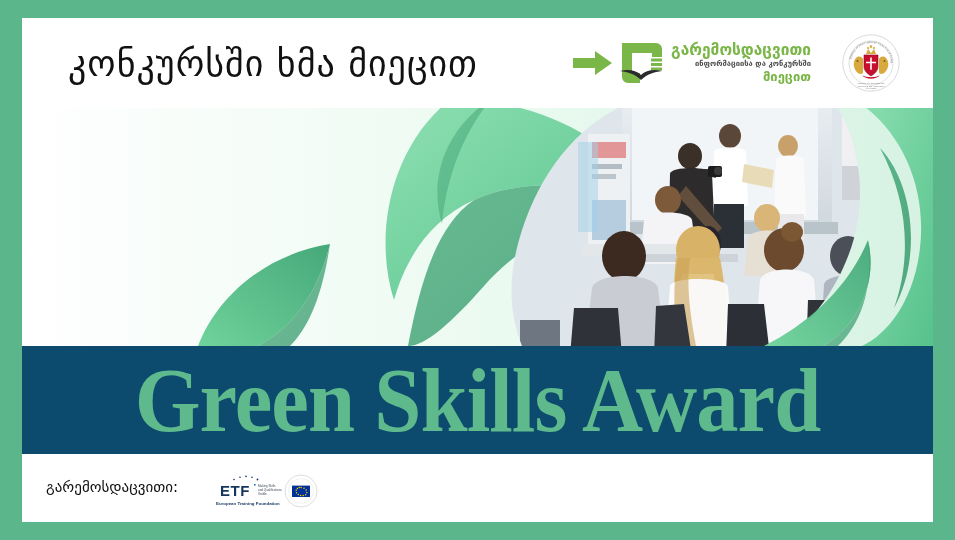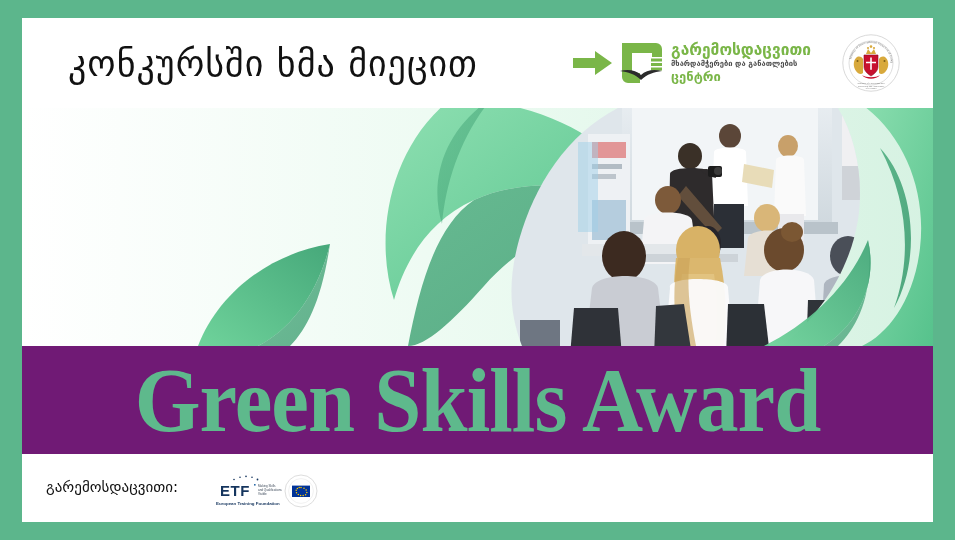--- a/index.html
+++ b/index.html
@@ -49,21 +49,21 @@
   }
 
   
   .giec-logo {
     position:absolute;
     left:596px; top:50%;
     transform:translateY(-50%);
     display:flex; align-items:center; gap:5px;
   }
   .giec-mark { position:relative; width:48px; height:48px; }
-  .giec-text { display:flex; flex-direction:column; line-height:1; }
+  .giec-text { display:flex; flex-direction:column; line-height:1;align-items:flex-end; }
   .giec-l1 {
     font-size:15.5px; font-weight:bold; color:#7AB648;
     letter-spacing:0px; white-space:nowrap;
   }
   .giec-l2 {
     font-size:7.6px; font-weight:bold; color:#4a4a4a;
     white-space:nowrap; margin-top:2px;
   }
   .giec-l3 {
     font-size:13px; font-weight:bold; color:#7AB648;
@@ -86,21 +86,21 @@
     background:linear-gradient(90deg,#ffffff 0%, #f6fdf9 14%, #eefaf2 34%, #e6f8ec 56%, #dff6e8 76%, #d9f4e4 100%);
     overflow:hidden;
   }
   .hero svg { position:absolute; left:0; top:0; }
 
   
   .title-area {
     position:absolute;
     left:0; top:328px;
     width:911px; height:108px;
-    background:#701a75;
+    background:#0c4a6e;
     display:flex; align-items:center;
   }
   .main-title {
     position:absolute;
     left:40px;
     width:831px;
     text-align:center;
     font-family:"Liberation Serif", serif;
     font-weight:bold;
     font-size:92px;
@@ -160,22 +160,22 @@
           <svg width="48" height="48" viewBox="0 0 48 48">
             <path d="M4 4 H38 A6 6 0 0 1 44 10 V18 H34 V14 H14 V34 H22 V44 H10 A6 6 0 0 1 4 38 Z" fill="#7AB648"></path>
             <rect x="33" y="19.5" width="11" height="3" fill="#7AB648"></rect>
             <rect x="33" y="24" width="11" height="3" fill="#7AB648"></rect>
             <rect x="33" y="28.5" width="11" height="3" fill="#7AB648"></rect>
             <path d="M2 32 C10 30 18 31 23 36 C28 31 36 30 44 32 C36 33 29 35 23 41 C17 35 10 33 2 32 Z" fill="#2b2b2b"></path>
           </svg>
         </span>
         <span class="giec-text">
           <span class="giec-l1">გარემოსდაცვითი</span>
-          <span class="giec-l2">მხარდამჭერები და განათლების</span>
-          <span class="giec-l3">ცენტრი</span>
+          <span class="giec-l2">ინფორმაციისა და კონკურსში</span>
+          <span class="giec-l3">მიეცით</span>
         </span>
       </div>
 
       <span class="ministry-emblem">
         <svg width="58" height="58" viewBox="0 0 58 58">
           <circle cx="29" cy="29" r="28.2" fill="#ffffff" stroke="#c9c9c9" stroke-width="0.7"></circle>
           <circle cx="29" cy="29" r="22" fill="#ffffff" stroke="#bdbdbd" stroke-width="0.5"></circle>
 
           <path id="ringtop" d="M9,29 A20,20 0 0 1 49,29" fill="none"></path>
           <text font-size="3.1" fill="#6b6b6b" font-family="'Liberation Serif',serif">

